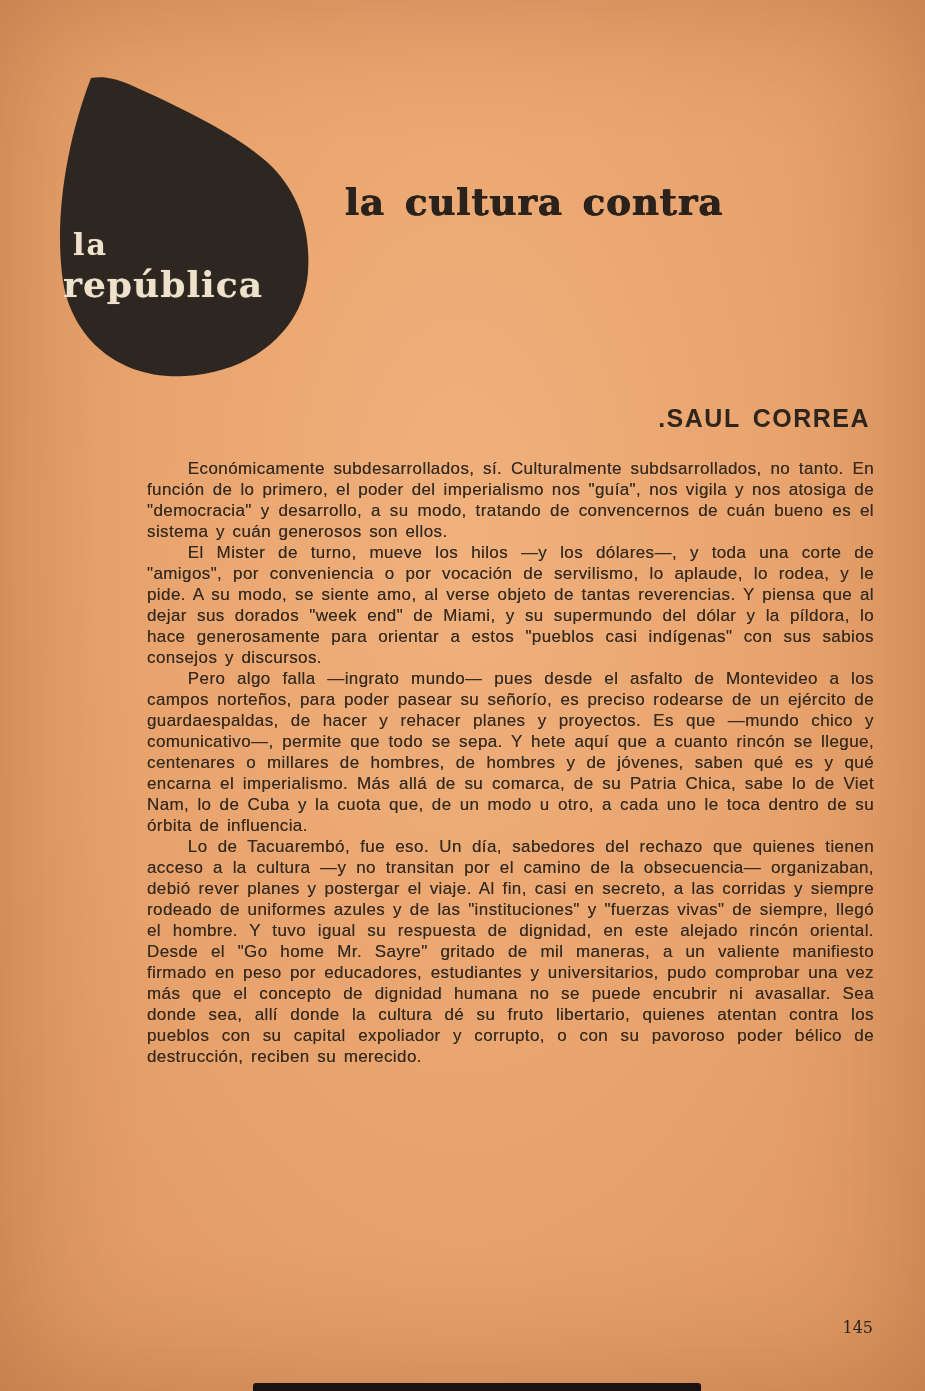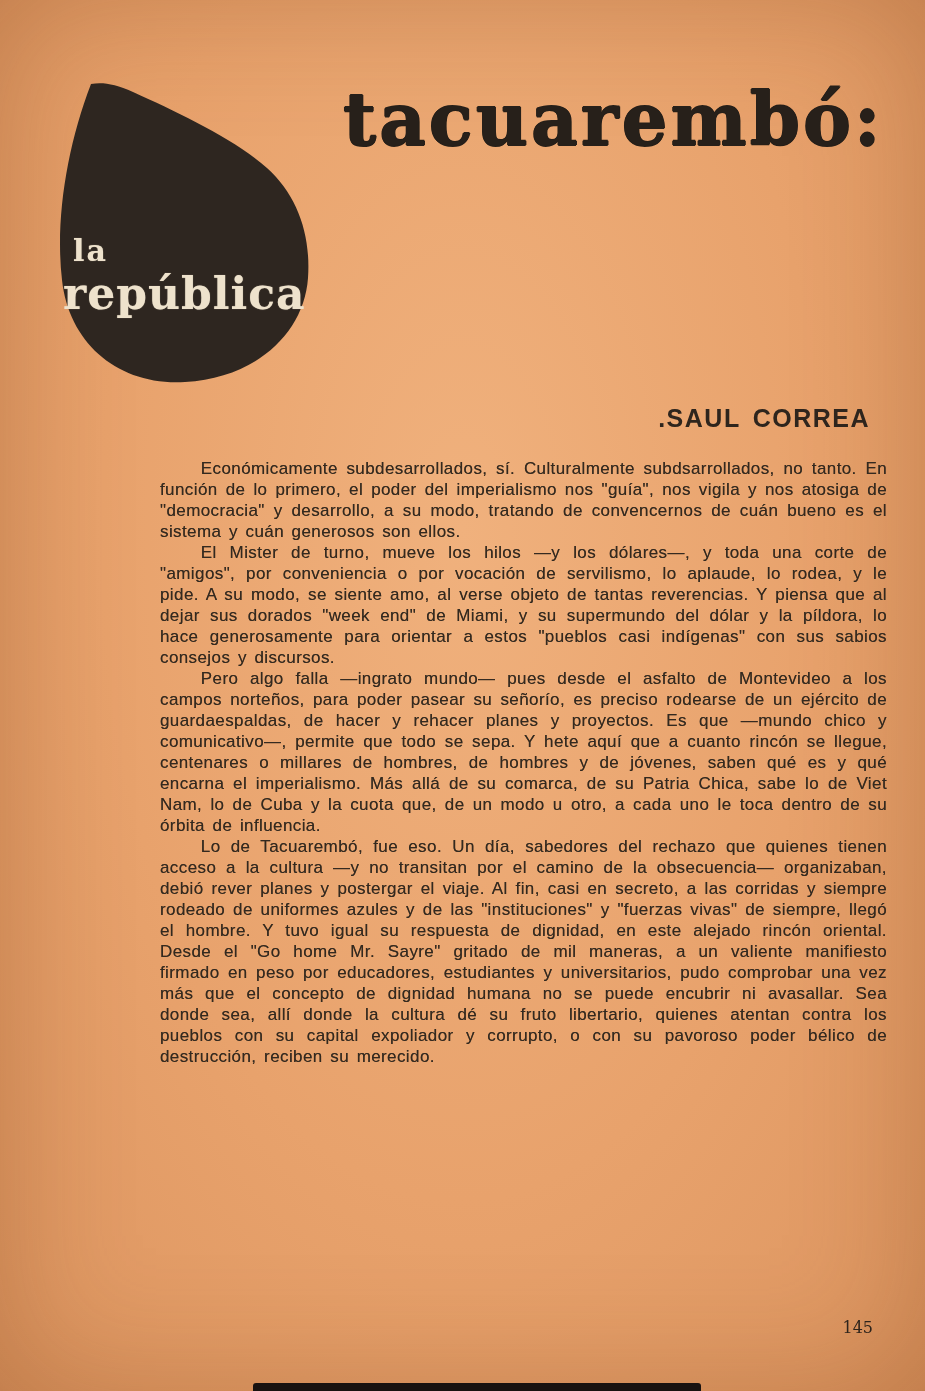--- a/index.html
+++ b/index.html
@@ -16,35 +16,35 @@
     overflow: hidden;
     background: radial-gradient(ellipse at 50% 38%, #f0b17d 0%, var(--paper, #e8a26c) 55%, #dc9560 100%);
     box-shadow: inset 0 0 130px rgba(120, 60, 20, 0.30);
     font-family: "Liberation Sans", sans-serif;
     color: var(--ink, #32281f);
   }
   
   .logo-blob {
     position: absolute;
     left: 57px;
-    top: 82px;
+    top: 76px;
     width: 258px;
     height: 304px;
   }
   .logo-blob svg { display: block; }
   .logo-text span {
     position: absolute;
     font-family: "DejaVu Serif", serif;
     font-weight: bold;
     color: #eee2cc;
     text-shadow: 0 0 1px rgba(238,226,204,0.6);
     line-height: 1;
   }
   .logo-la        { left: 16px; top: 154px; font-size: 30px; letter-spacing: 2px; }
-  .logo-republica { left: 6px;  top: 190px; font-size: 44px; letter-spacing: 1px; }
+  .logo-republica { left: 6px;  top: 190px; font-size: 36px; letter-spacing: 1px; }
   
   .title {
     position: absolute;
     left: 343px;
     top: 84px;
     margin: 0;
     font-family: "DejaVu Serif", serif;
     font-weight: bold;
     font-size: 72px;
     line-height: 1;
@@ -74,21 +74,21 @@
     font-weight: bold;
     font-size: 25px;
     letter-spacing: 1.5px;
     word-spacing: 4px;
     color: #2e251d;
   }
   
   .article {
     position: absolute;
     top: 458px;
-    left: 160px;
+    left: 147px;
     width: 727px;
   }
   .article p {
     margin: 0;
     text-align: justify;
     text-indent: 2.4em;
     font-size: 17px;
     line-height: 21px;
     letter-spacing: 0.4px;
     word-spacing: 2.5px;
@@ -122,22 +122,22 @@
   <div class="logo-blob">
     <svg viewBox="0 0 258 304" width="258" height="304" aria-hidden="true">
       <path d="M34,2 C46,0 58,2 76,10 C120,30 176,56 210,86 C240,113 254,152 251,196 C247,252 198,296 128,300 C62,304 12,262 5,198 C-2,138 10,64 34,2 Z" fill="#2e2620"></path>
     </svg>
     <div class="logo-text">
       <span class="logo-la">la</span>
       <span class="logo-republica">república</span>
     </div>
   </div>
 
-  <h1 class="title">tacuarembó:</h1>
   <div class="subtitle">
+    <div class="subtitle-l1">la cultura contra</div>
   </div>
 
   <div class="author"><span>.</span><span>SAUL CORREA</span></div>
 
   <div class="article">
     <p>Económicamente subdesarrollados, sí. Culturalmente subdsarrollados, no tanto. En función de lo primero, el poder del imperialismo nos "guía", nos vigila y nos atosiga de "democracia" y desarrollo, a su modo, tratando de convencernos de cuán bueno es el sistema y cuán generosos son ellos.</p>
     <p>El Mister de turno, mueve los hilos —y los dólares—, y toda una corte de "amigos", por conveniencia o por vocación de servilismo, lo aplaude, lo rodea, y le pide. A su modo, se siente amo, al verse objeto de tantas reverencias. Y piensa que al dejar sus dorados "week end" de Miami, y su supermundo del dólar y la píldora, lo hace generosamente para orientar a estos "pueblos casi indígenas" con sus sabios consejos y discursos.</p>
     <p>Pero algo falla —ingrato mundo— pues desde el asfalto de Montevideo a los campos norteños, para poder pasear su señorío, es preciso rodearse de un ejército de guardaespaldas, de hacer y rehacer planes y proyectos. Es que —mundo chico y comunicativo—, permite que todo se sepa. Y hete aquí que a cuanto rincón se llegue, centenares o millares de hombres, de hombres y de jóvenes, saben qué es y qué encarna el imperialismo. Más allá de su comarca, de su Patria Chica, sabe lo de Viet Nam, lo de Cuba y la cuota que, de un modo u otro, a cada uno le toca dentro de su órbita de influencia.</p>
     <p>Lo de Tacuarembó, fue eso. Un día, sabedores del rechazo que quienes tienen acceso a la cultura —y no transitan por el camino de la obsecuencia— organizaban, debió rever planes y postergar el viaje. Al fin, casi en secreto, a las corridas y siempre rodeado de uniformes azules y de las "instituciones" y "fuerzas vivas" de siempre, llegó el hombre. Y tuvo igual su respuesta de dignidad, en este alejado rincón oriental. Desde el "Go home Mr. Sayre" gritado de mil maneras, a un valiente manifiesto firmado en peso por educadores, estudiantes y universitarios, pudo comprobar una vez más que el concepto de dignidad humana no se puede encubrir ni avasallar. Sea donde sea, allí donde la cultura dé su fruto libertario, quienes atentan contra los pueblos con su capital expoliador y corrupto, o con su pavoroso poder bélico de destrucción, reciben su merecido.</p>
   </div>

